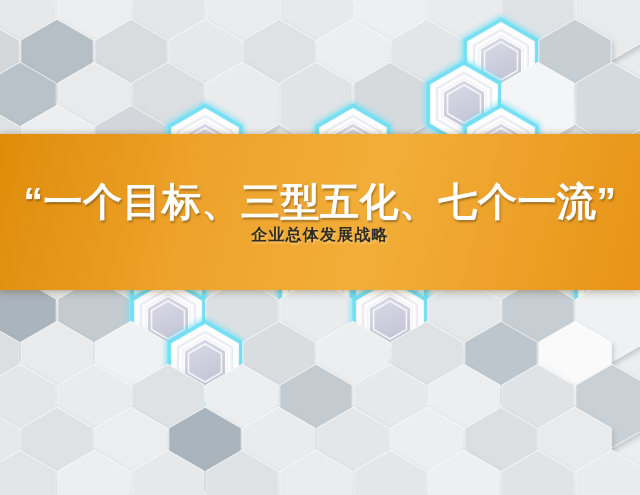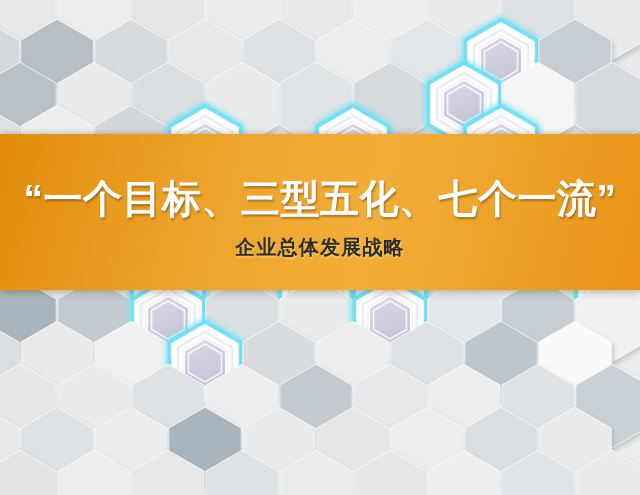--- a/index.html
+++ b/index.html
@@ -44,36 +44,36 @@
   }
   #banner-inner {
     position: absolute;
     inset: 0;
     display: flex;
     flex-direction: column;
     align-items: center;
     justify-content: center;
   }
   #slide-title {
-    margin: 12px;
+    margin: 0;
     padding: 0 10px;
     font-size: 39px;
     line-height: 1.06;
     font-weight: 700;
     letter-spacing: 0.5px;
     color: #ffffff;
     white-space: nowrap;
     text-shadow:
       1px 2px 2px rgba(90, 60, 10, 0.50),
       0 1px 0 rgba(255, 255, 255, 0.25);
   }
   #slide-subtitle {
     margin: 4px 0 0 0;
     padding: 0;
-    font-size: 20px;
+    font-size: 16px;
     line-height: 1.1;
     font-weight: 700;
     letter-spacing: 1.2px;
     color: #2e2c28;
     white-space: nowrap;
     text-shadow: 1px 2px 2px rgba(255, 220, 150, 0.55);
   }
 </style>
 </head>
 <body>

